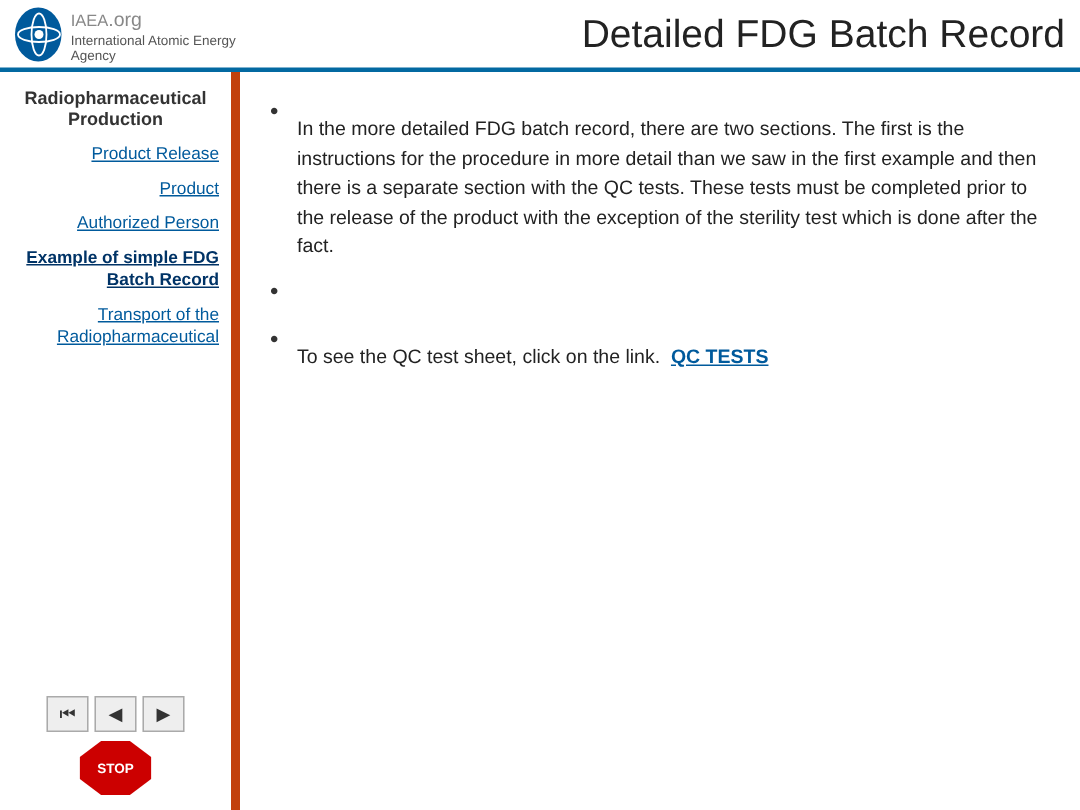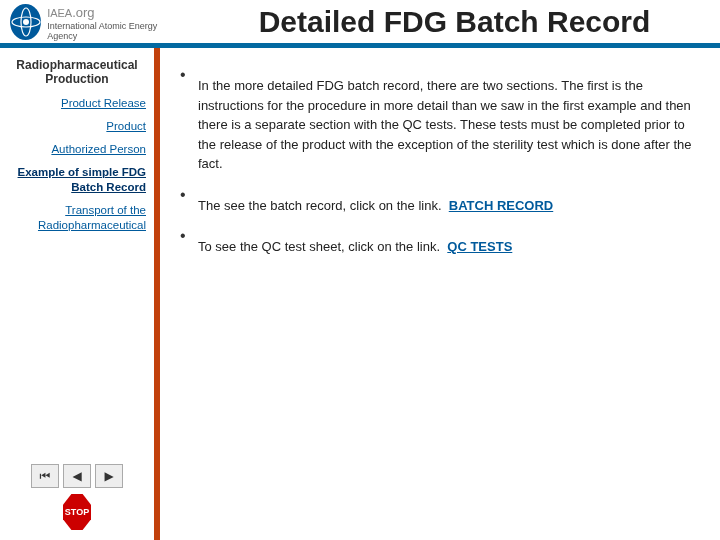--- a/index.html
+++ b/index.html
@@ -12,21 +12,21 @@
       display: flex;
       flex-direction: column;
     }
 
     
     .header {
       background: #fff;
       display: flex;
       align-items: center;
       padding: 6px 10px;
-      border-bottom: 5px solid #0369a1;
+      border-bottom: 3px solid #0369a1;
       height: 48px;
       gap: 29px;
     }
     .logo-area {
       display: flex;
       align-items: center;
       gap: 6px;
       width: 160px;
     }
     .logo-circle {
@@ -54,23 +54,23 @@
       color: #888;
       font-size: 11px;
       font-weight: normal;
     }
     .logo-sub {
       font-size: 9px;
       color: #555;
     }
     .page-title-header {
       flex: 1;
-      text-align: center;
-      font-size: 30px;
-      font-weight: bold;
+      text-align: right;
+      font-size: 26px;
+      font-weight: normal;
       color: #222;
     }
 
     
     .main {
       display: flex;
       flex: 1;
       overflow: hidden;
     }
 
@@ -130,21 +130,21 @@
       background: #eee;
       border: 1px solid #aaa;
       display: flex;
       align-items: center;
       justify-content: center;
       cursor: pointer;
       font-size: 12px;
       color: #333;
     }
     .stop-btn {
-      width: 28px;
+      width: 48px;
       height: 36px;
       background: #cc0000;
       clip-path: polygon(30% 0%, 70% 0%, 100% 30%, 100% 70%, 70% 100%, 30% 100%, 0% 70%, 0% 30%);
       display: flex;
       align-items: center;
       justify-content: center;
       cursor: pointer;
       color: white;
       font-size: 9px;
       font-weight: bold;
@@ -238,24 +238,20 @@
   <div class="content">
     <div class="bullet-section">
 
       <div class="bullet-item">
         <div class="bullet-dot">•</div>
         <div class="bullet-text">In the more detailed FDG batch record, there are two sections. The first is the instructions for the procedure in more detail than we saw in the first example and then there is a separate section with the QC tests.  These tests must be completed prior to the release of the product with the exception of the sterility test which is done after the fact.</div>
       </div>
 
       <div class="bullet-item">
         <div class="bullet-dot">•</div>
-        <div class="bullet-text">
-          <span>The see the batch record, click on the link.</span>
-          &nbsp;<span class="link-text">BATCH RECORD</span>
-        </div>
       </div>
 
       <div class="bullet-item">
         <div class="bullet-dot">•</div>
         <div class="bullet-text">
           <span>To see the QC test sheet, click on the link.</span>
           &nbsp;<span class="link-text">QC TESTS</span>
         </div>
       </div>
 

